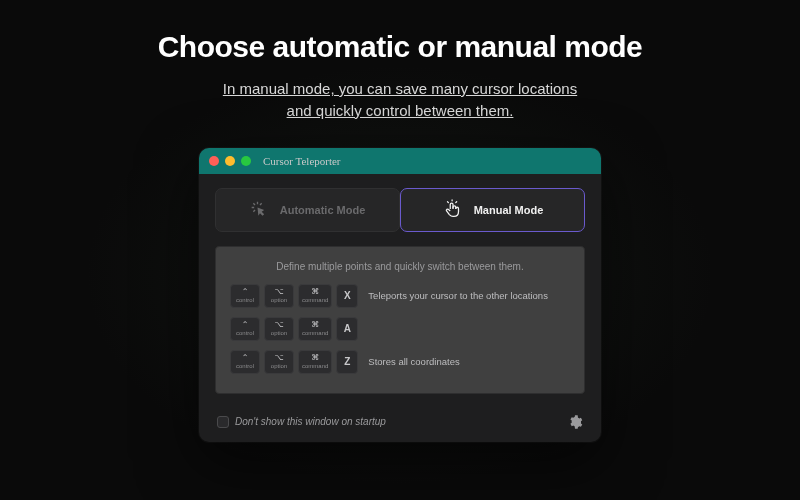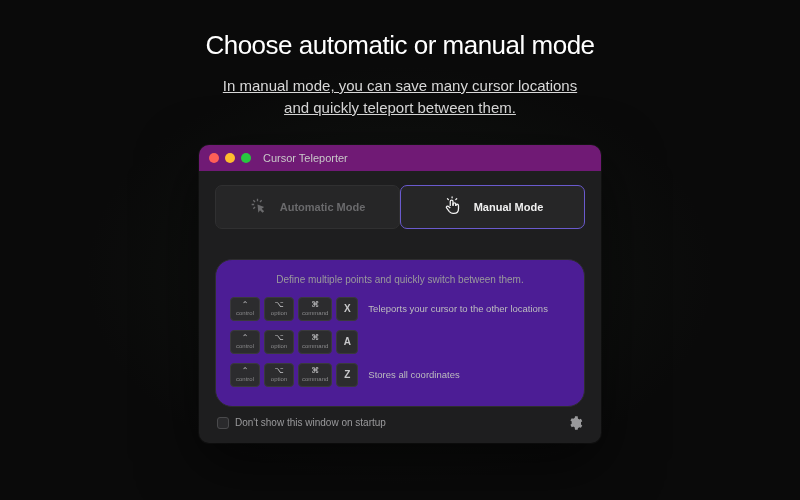--- a/index.html
+++ b/index.html
@@ -7,22 +7,22 @@
   body {
     font-family: -apple-system, BlinkMacSystemFont, "Segoe UI", Helvetica, Arial, sans-serif;
     background: radial-gradient(ellipse 450px 300px at 50% 55%, rgba(120,80,60,0.15), rgba(60,80,60,0.08) 40%, rgba(0,0,0,0) 70%), #0a0a0a;
     color: #fff;
     display: flex;
     flex-direction: column;
     align-items: center;
   }
   .headline {
     margin-top: 30px;
-    font-size: 26px;
-    font-weight: 400;
+    font-size: 30px;
+    font-weight: 700;
     letter-spacing: -0.5px;
   }
   .subhead {
     margin-top: 14px;
     font-size: 15px;
     font-weight: 300;
     color: #d8d8d8;
     text-align: center;
     line-height: 1.45;
     text-decoration: underline;
@@ -30,25 +30,26 @@
   .window {
     margin-top: 26px;
     width: 402px;
     background: #1e1e1f;
     border-radius: 10px;
     box-shadow: 0 20px 60px rgba(0,0,0,0.6), 0 0 0 1px rgba(255,255,255,0.04);
     overflow: hidden;
   }
   .titlebar {
     height: 26px;
-    background: #701a75;
+    background: #0f766e;
     display: flex;
     align-items: center;
     padding: 0 10px;
     gap: 6px;
+    font-family: Liberation Serif, serif;
   }
   .tl-dot { width: 10px; height: 10px; border-radius: 50%; }
   .tl-red { background: #ff5f57; }
   .tl-yellow { background: #febc2e; }
   .tl-green { background: #28c840; }
   .tl-title { margin-left: 6px; font-size: 11px; color: #c9c9c9; font-weight: 500; }
   .window-body { padding: 14px 16px 10px 16px; }
   .tabs {
     display: flex;
     gap: 0;
@@ -67,24 +68,24 @@
     font-weight: 600;
     color: #6a6a6c;
     cursor: pointer;
   }
   .tab.active {
     border-color: #6a5acd;
     color: #f0f0f0;
   }
   .tab svg { flex-shrink: 0; }
   .card {
-    margin-top: 30px;
-    background: #4c1d95;
+    margin-top: 14px;
+    background: #404040;
     border: 1px solid #2e2e2f;
-    border-radius: 17px;
+    border-radius: 4px;
     padding: 14px 14px 10px 14px;
   }
   .card-head {
     text-align: center;
     font-size: 10px;
     color: #9a9a9c;
     margin-bottom: 12px;
   }
   .row {
     display: flex;
@@ -108,25 +109,26 @@
     align-items: center;
     justify-content: center;
     padding: 0 3px;
     color: #c8c8ca;
   }
   .key .sym { font-size: 8px; line-height: 1; }
   .key .lbl { font-size: 6px; line-height: 1; margin-top: 1px; color: #8a8a8c; }
   .key.letter { min-width: 22px; font-size: 10px; font-weight: 600; }
   .desc { font-size: 9.5px; color: #bdbdbf; }
   .footer {
-    margin-top: 8px;
+    margin-top: 20px;
     display: flex;
     align-items: center;
     justify-content: space-between;
     padding: 0 2px 2px 2px;
+    font-style: italic;
   }
   .chk {
     display: flex;
     align-items: center;
     gap: 6px;
     font-size: 10px;
     color: #9a9a9c;
     cursor: pointer;
   }
   .chkbox {
@@ -142,21 +144,21 @@
     color: #9a9a9c;
     cursor: pointer;
   }
 </style>
 </head>
 <body>
 
 <div class="headline">Choose automatic or manual mode</div>
 <div class="subhead">
   <span>In manual mode, you can save many cursor locations</span><br>
-  <span>and quickly teleport between them.</span>
+  <span>and quickly control between them.</span>
 </div>
 
 <div class="window">
   <div class="titlebar">
     <div class="tl-dot tl-red"></div>
     <div class="tl-dot tl-yellow"></div>
     <div class="tl-dot tl-green"></div>
     <div class="tl-title">Cursor Teleporter</div>
   </div>
   <div class="window-body">

